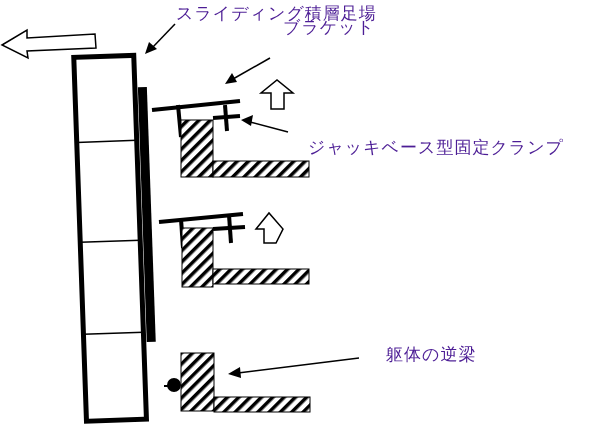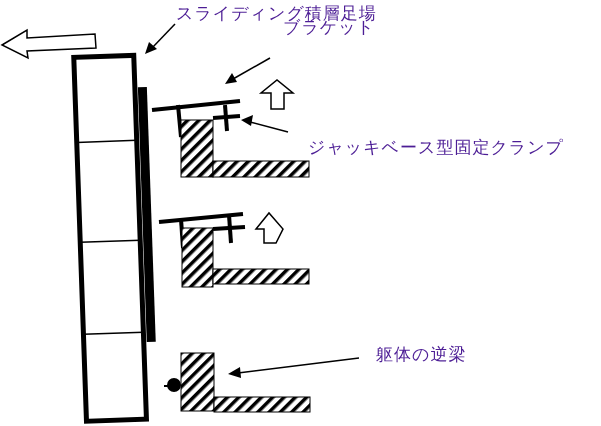--- a/index.html
+++ b/index.html
@@ -83,13 +83,13 @@
   </g>
   <g>
     <line x1="359" y1="358" x2="238" y2="373" stroke="#000" stroke-width="1.5"></line>
     <polygon points="228,374 240,367 241,378" fill="#000"></polygon>
   </g>
 </svg>
 
 <div class="lbl" style="left:176px; top:2px;">スライディング積層足場</div>
 <div class="lbl" style="left:283px; top:16px;">ブラケット</div>
 <div class="lbl" style="left:308px; top:136px;">ジャッキベース型固定クランプ</div>
-<div class="lbl" style="left:376px; top:343px;">躯体の逆梁</div>
+<div class="lbl" style="left:386px; top:343px;">躯体の逆梁</div>
 
 </body></html>

